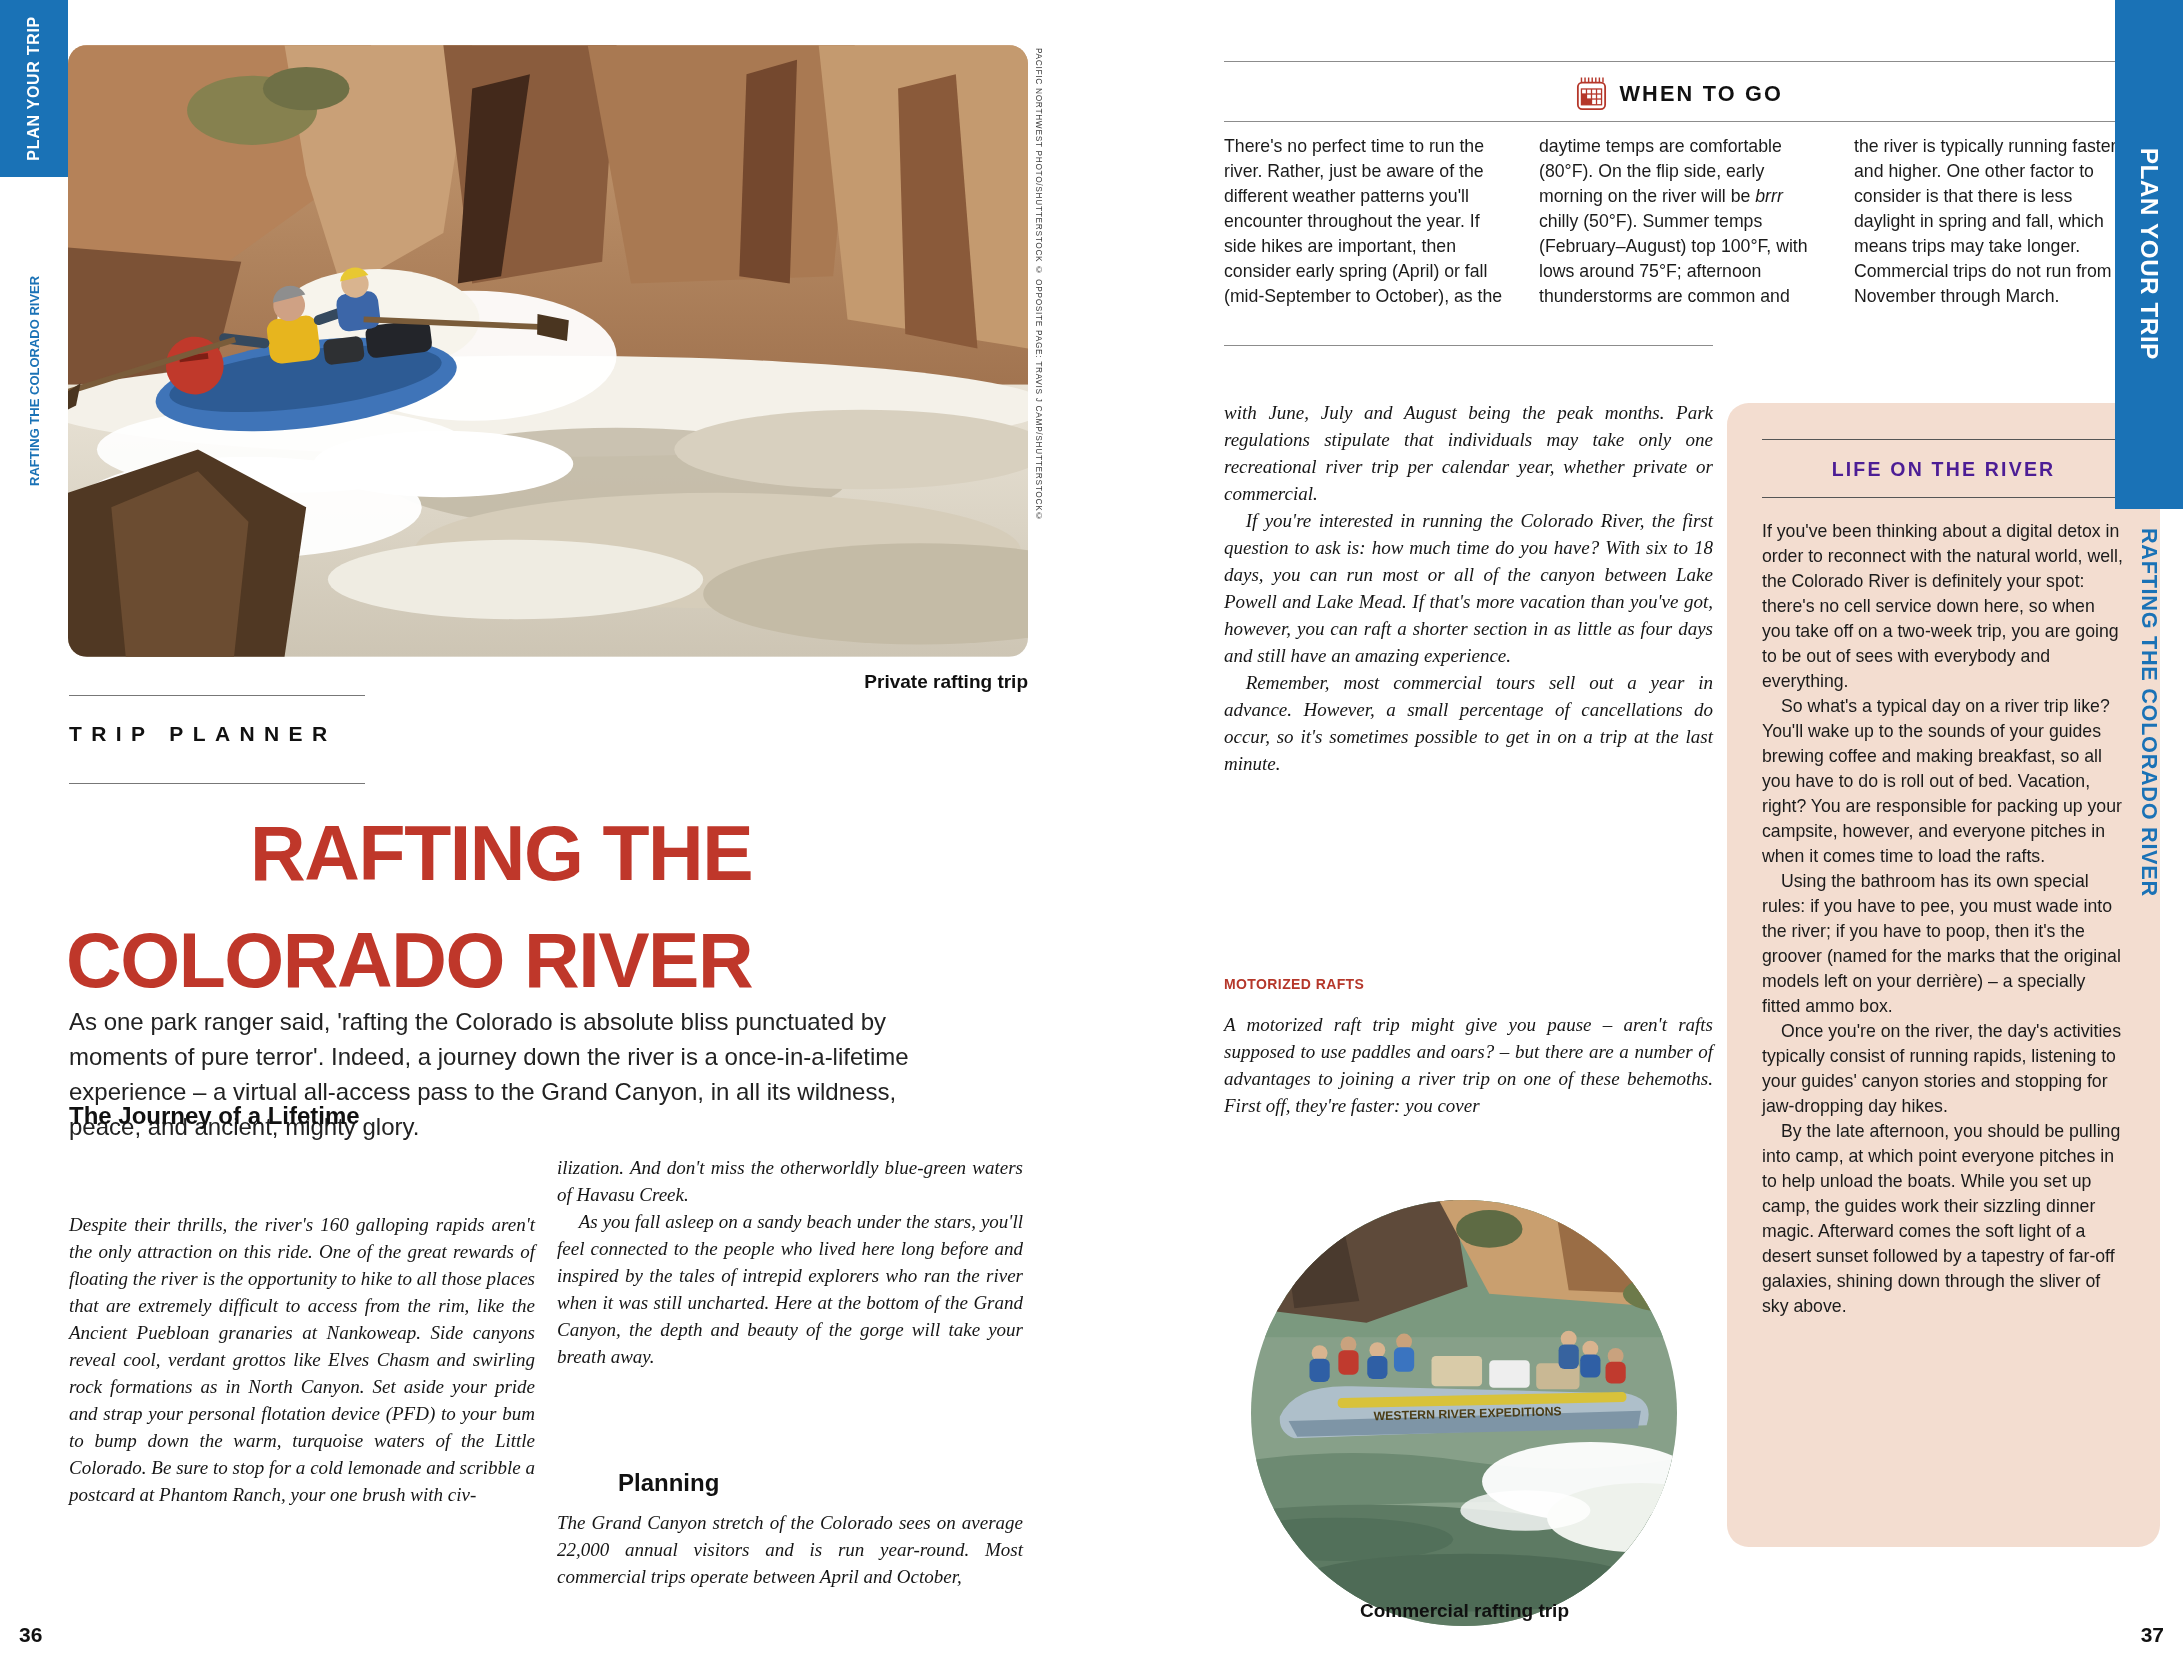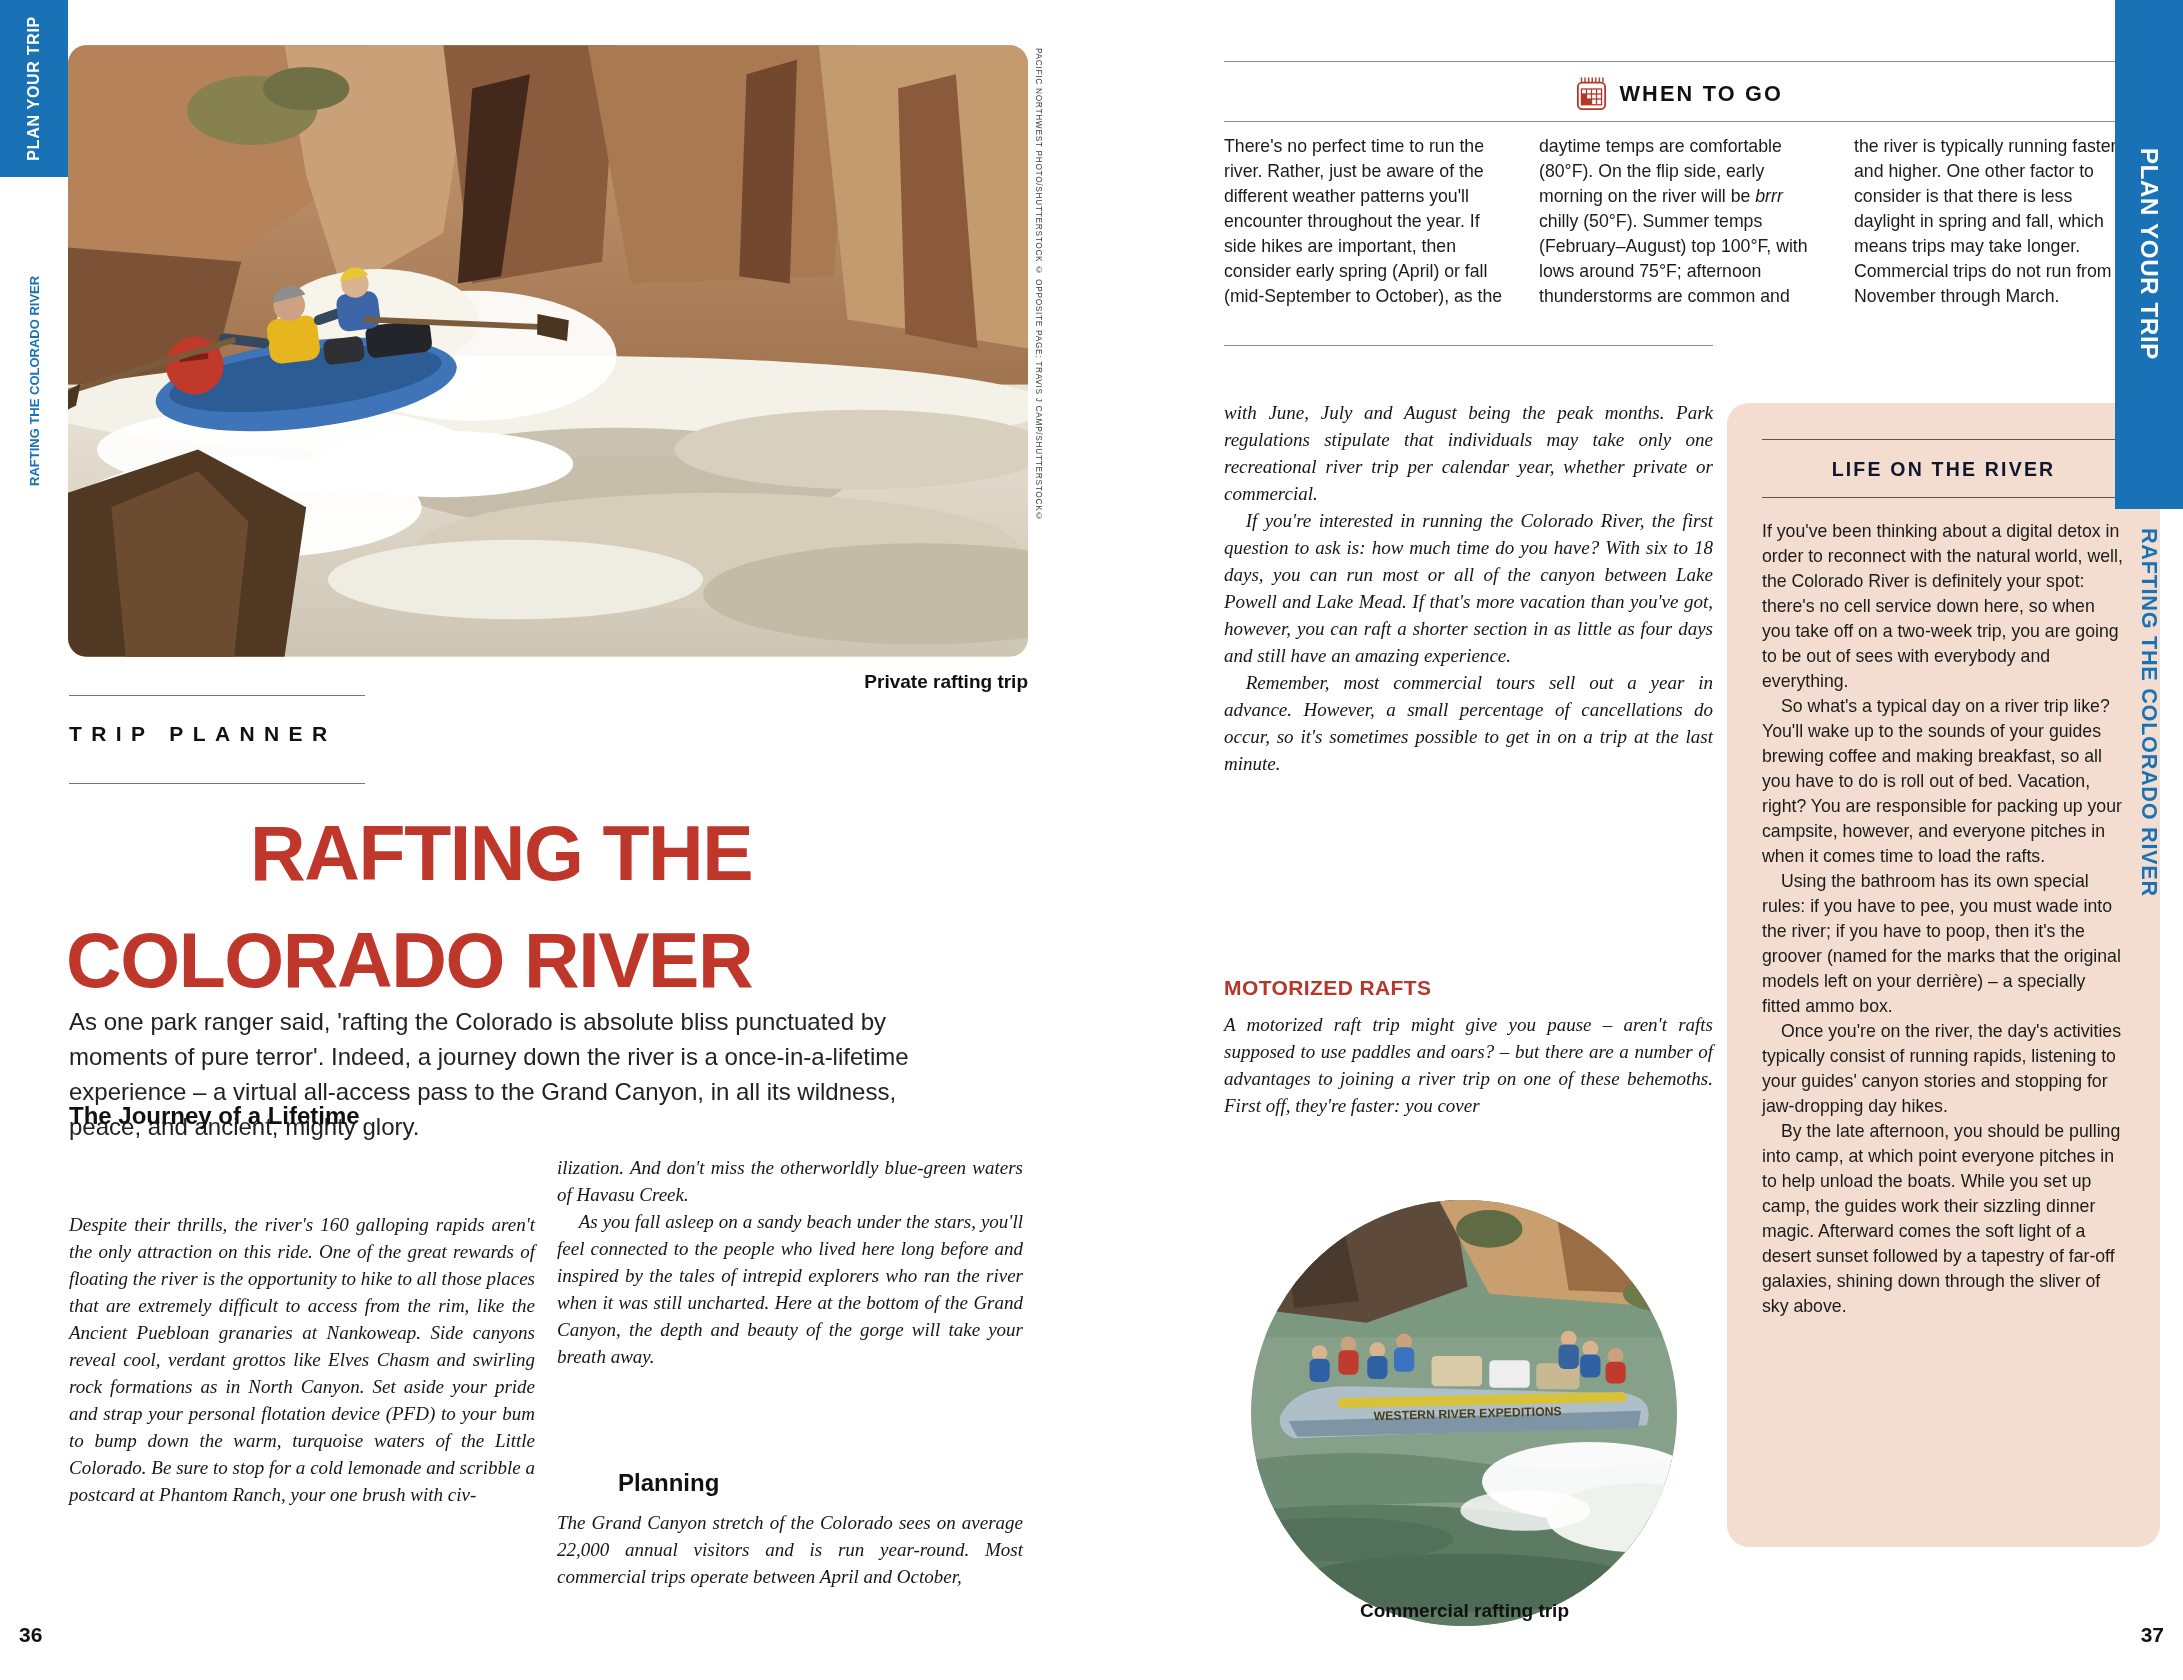--- a/index.html
+++ b/index.html
@@ -21,29 +21,29 @@
   .rule-light{background:#8c8c8c;height:1.4px;}
   .kicker{font-size:21px;font-weight:bold;letter-spacing:9.4px;color:#111;white-space:nowrap;}
   .h1{font-size:77px;line-height:107px;font-weight:bold;color:#bf372a;letter-spacing:-1.4px;white-space:nowrap;text-align:right;}
   .intro{font-size:24px;line-height:35px;color:#222;}
   
   .h2{font-size:24px;font-weight:bold;color:#111;}
   .serif{font-family:"Liberation Serif",serif;font-size:19px;line-height:27px;
          text-align:justify;color:#161616;}
   .serif p{margin:0;font-style:italic;}
   .serif p:not(:first-child){text-indent:21.7px;}
-  .h3-red{font-size:21px;font-weight:bold;color:#b5372a;letter-spacing:0.4px;text-align:center;}
+  .h3-red{font-size:14px;font-weight:bold;color:#b5372a;letter-spacing:0.4px;text-align:center;}
   
   .wtg-title{font-size:21.7px;font-weight:bold;letter-spacing:2.2px;color:#111;}
   .sans-cols{font-size:17.7px;line-height:25px;color:#1b1b1b;
              column-count:3;column-gap:35px;}
   .sans-cols .it{font-style:italic;}
   
   .sidebar{background:#f3ddd0;border-radius:21.7px;}
-  .sb-title{font-size:19.5px;font-weight:bold;letter-spacing:2.2px;color:#0f172a;text-align:center;}
+  .sb-title{font-size:19.5px;font-weight:bold;letter-spacing:2.2px;color:#4c1d95;text-align:center;}
   .sb-text{font-size:17.7px;line-height:25px;color:#1b1b1b;}
   .sb-text p{margin:0;}
   .sb-text p:not(:first-child){text-indent:19px;}
   .page-num{font-size:21px;font-weight:bold;color:#111;}
   .center{display:flex;align-items:center;justify-content:center;}
 </style>
 </head>
 <body>
 
 <div class="abs rail-box" style="left:0;top:0;width:68px;height:177px;">

